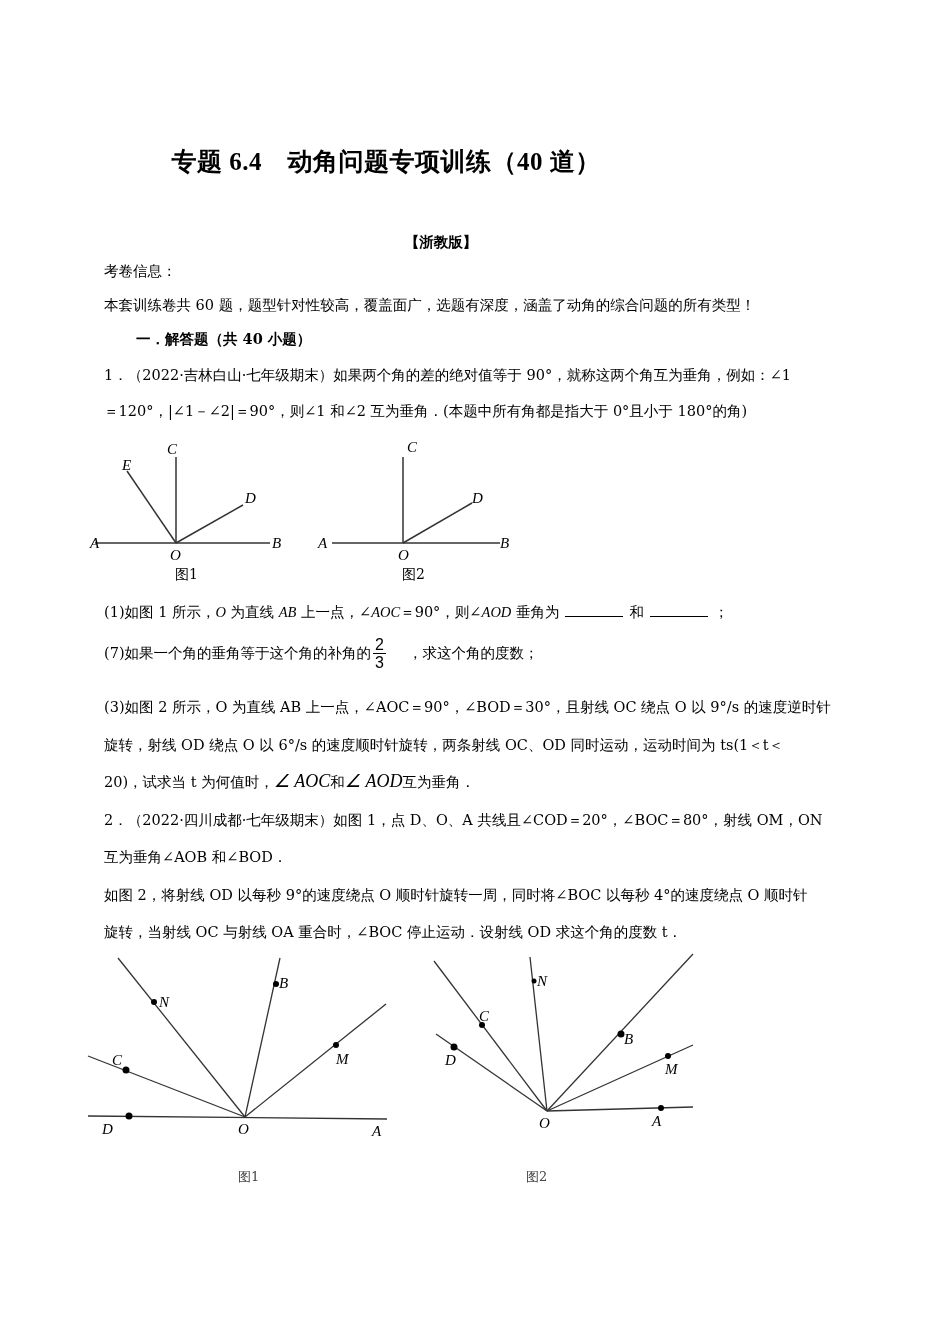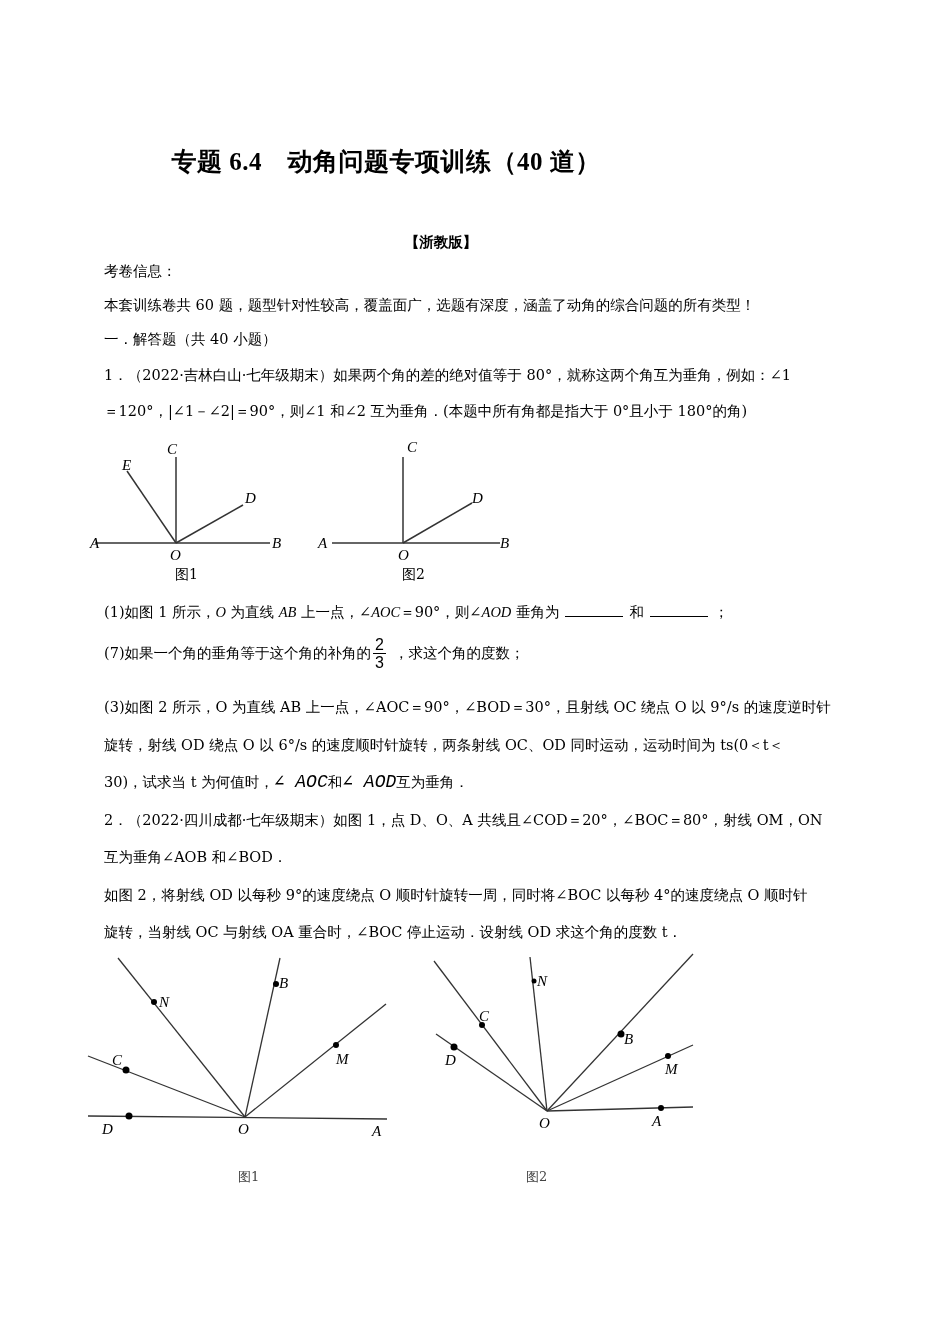--- a/index.html
+++ b/index.html
@@ -3,42 +3,42 @@
 <meta charset="utf-8">
 <style>
   html, body { margin: 0; padding: 0; background: #ffffff; }
   body { width: 950px; height: 1344px; position: relative; overflow: hidden;
          font-family: "DejaVu Serif", "Liberation Serif", serif; color: #000; }
   .abs { position: absolute; }
   .title { left: 0; width: 772px; top: 145px; text-align: center;
            font-family: "Liberation Serif", "DejaVu Serif", serif; font-weight: bold; font-size: 25px; letter-spacing: 0.5px; }
   .edition { left: 0; width: 882px; top: 233px; text-align: center; font-weight: bold; font-size: 14.5px; }
   .line { left: 104px; font-size: 14.5px; white-space: nowrap; }
-  .bold { font-weight: normal; }
+  .bold { font-weight: bold; margin-left: 32px; }
   i, .it { font-style: italic; font-family: "Liberation Serif", "DejaVu Serif", serif; }
   .blank { display: inline-block; width: 58px; border-bottom: 1px solid #000; height: 12px; margin: 0 6px; }
   .frac { display: inline-block; vertical-align: middle; text-align: center; font-family: "Liberation Sans", sans-serif; font-size: 16px; line-height: 17px; margin: 0 2px; }
   .frac .num { display: block; border-bottom: 1px solid #000; padding: 0 2px; }
   .frac .den { display: block; padding: 0 2px; }
-  .ang { font-family: Liberation Mono, monospace; font-style: italic; font-size: 18px; }
+  .ang { font-family: Liberation Serif, serif; font-style: italic; font-size: 18px; }
   .cap { font-size: 14px; font-family: "DejaVu Serif", serif; }
   .cap2 { font-size: 13px; color: #444; font-family: "DejaVu Serif", serif; }
   svg text { font-family: "Liberation Serif", serif; font-style: italic; font-size: 15px; }
 </style>
 </head>
 <body>
 
 <div class="abs title">专题 6.4　动角问题专项训练（40 道）</div>
 <div class="abs edition">【浙教版】</div>
 
 <div class="abs line" style="top:262px">考卷信息：</div>
 <div class="abs line" style="top:296px">本套训练卷共 60 题，题型针对性较高，覆盖面广，选题有深度，涵盖了动角的综合问题的所有类型！</div>
 <div class="abs line bold" style="top:330px">一．解答题（共 40 小题）</div>
 
-<div class="abs line" style="top:366px">1．（2022·吉林白山·七年级期末）如果两个角的差的绝对值等于 80°，就称这两个角互为垂角，例如：∠1</div>
+<div class="abs line" style="top:366px">1．（2022·吉林白山·七年级期末）如果两个角的差的绝对值等于 90°，就称这两个角互为垂角，例如：∠1</div>
 <div class="abs line" style="top:402px">＝120°，|∠1－∠2|＝90°，则∠1 和∠2 互为垂角．(本题中所有角都是指大于 0°且小于 180°的角)</div>
 
 <svg class="abs" style="left:85px;top:435px" width="210" height="150">
   <g stroke="#333" stroke-width="1.5" fill="none">
     <line x1="10" y1="108" x2="185" y2="108"></line>
     <line x1="91" y1="108" x2="91" y2="22"></line>
     <line x1="91" y1="108" x2="42" y2="36"></line>
     <line x1="91" y1="108" x2="158" y2="70"></line>
   </g>
   <text x="5" y="113">A</text>
@@ -62,27 +62,27 @@
   <text x="160" y="68">D</text>
   <text x="86" y="125">O</text>
 </svg>
 <div class="abs cap" style="left:402px;top:566px">图2</div>
 
 <div class="abs line" style="top:603px">
   <span>(1)如图 1 所示，</span><i>O</i><span> 为直线 </span><i>AB</i><span> 上一点，∠</span><i>AOC</i><span>＝90°，则∠</span><i>AOD</i><span> 垂角为</span><span class="blank"></span><span>和</span><span class="blank"></span><span>；</span>
 </div>
 
 <div class="abs line" style="top:636px">
-  <span style="vertical-align:middle">(7)如果一个角的垂角等于这个角的补角的</span><span class="frac"><span class="num">2</span><span class="den">3</span></span><span style="vertical-align:middle; margin-left:6px">，求这个角的度数；</span>
+  <span style="vertical-align:middle">(7)如果一个角的垂角等于这个角的补角的</span><span class="frac"><span class="num">2</span><span class="den">3</span></span><span style="vertical-align:middle; margin-left:20px">，求这个角的度数；</span>
 </div>
 
 <div class="abs line" style="top:698px">(3)如图 2 所示，O 为直线 AB 上一点，∠AOC＝90°，∠BOD＝30°，且射线 OC 绕点 O 以 9°/s 的速度逆时针</div>
-<div class="abs line" style="top:736px">旋转，射线 OD 绕点 O 以 6°/s 的速度顺时针旋转，两条射线 OC、OD 同时运动，运动时间为 ts(0＜t＜</div>
+<div class="abs line" style="top:736px">旋转，射线 OD 绕点 O 以 6°/s 的速度顺时针旋转，两条射线 OC、OD 同时运动，运动时间为 ts(1＜t＜</div>
 <div class="abs line" style="top:770px">
-  <span>30)，试求当 t 为何值时，</span><span class="ang">∠ AOC</span><span>和</span><span class="ang">∠ AOD</span><span>互为垂角．</span>
+  <span>20)，试求当 t 为何值时，</span><span class="ang">∠ AOC</span><span>和</span><span class="ang">∠ AOD</span><span>互为垂角．</span>
 </div>
 
 <div class="abs line" style="top:811px">2．（2022·四川成都·七年级期末）如图 1，点 D、O、A 共线且∠COD＝20°，∠BOC＝80°，射线 OM，ON</div>
 <div class="abs line" style="top:848px">互为垂角∠AOB 和∠BOD．</div>
 <div class="abs line" style="top:886px">如图 2，将射线 OD 以每秒 9°的速度绕点 O 顺时针旋转一周，同时将∠BOC 以每秒 4°的速度绕点 O 顺时针</div>
 <div class="abs line" style="top:923px">旋转，当射线 OC 与射线 OA 重合时，∠BOC 停止运动．设射线 OD 求这个角的度数 t．</div>
 
 <svg class="abs" style="left:80px;top:950px" width="320" height="200">
   <g stroke="#333" stroke-width="1.3" fill="none">
     <line x1="8" y1="166" x2="307" y2="169"></line>

